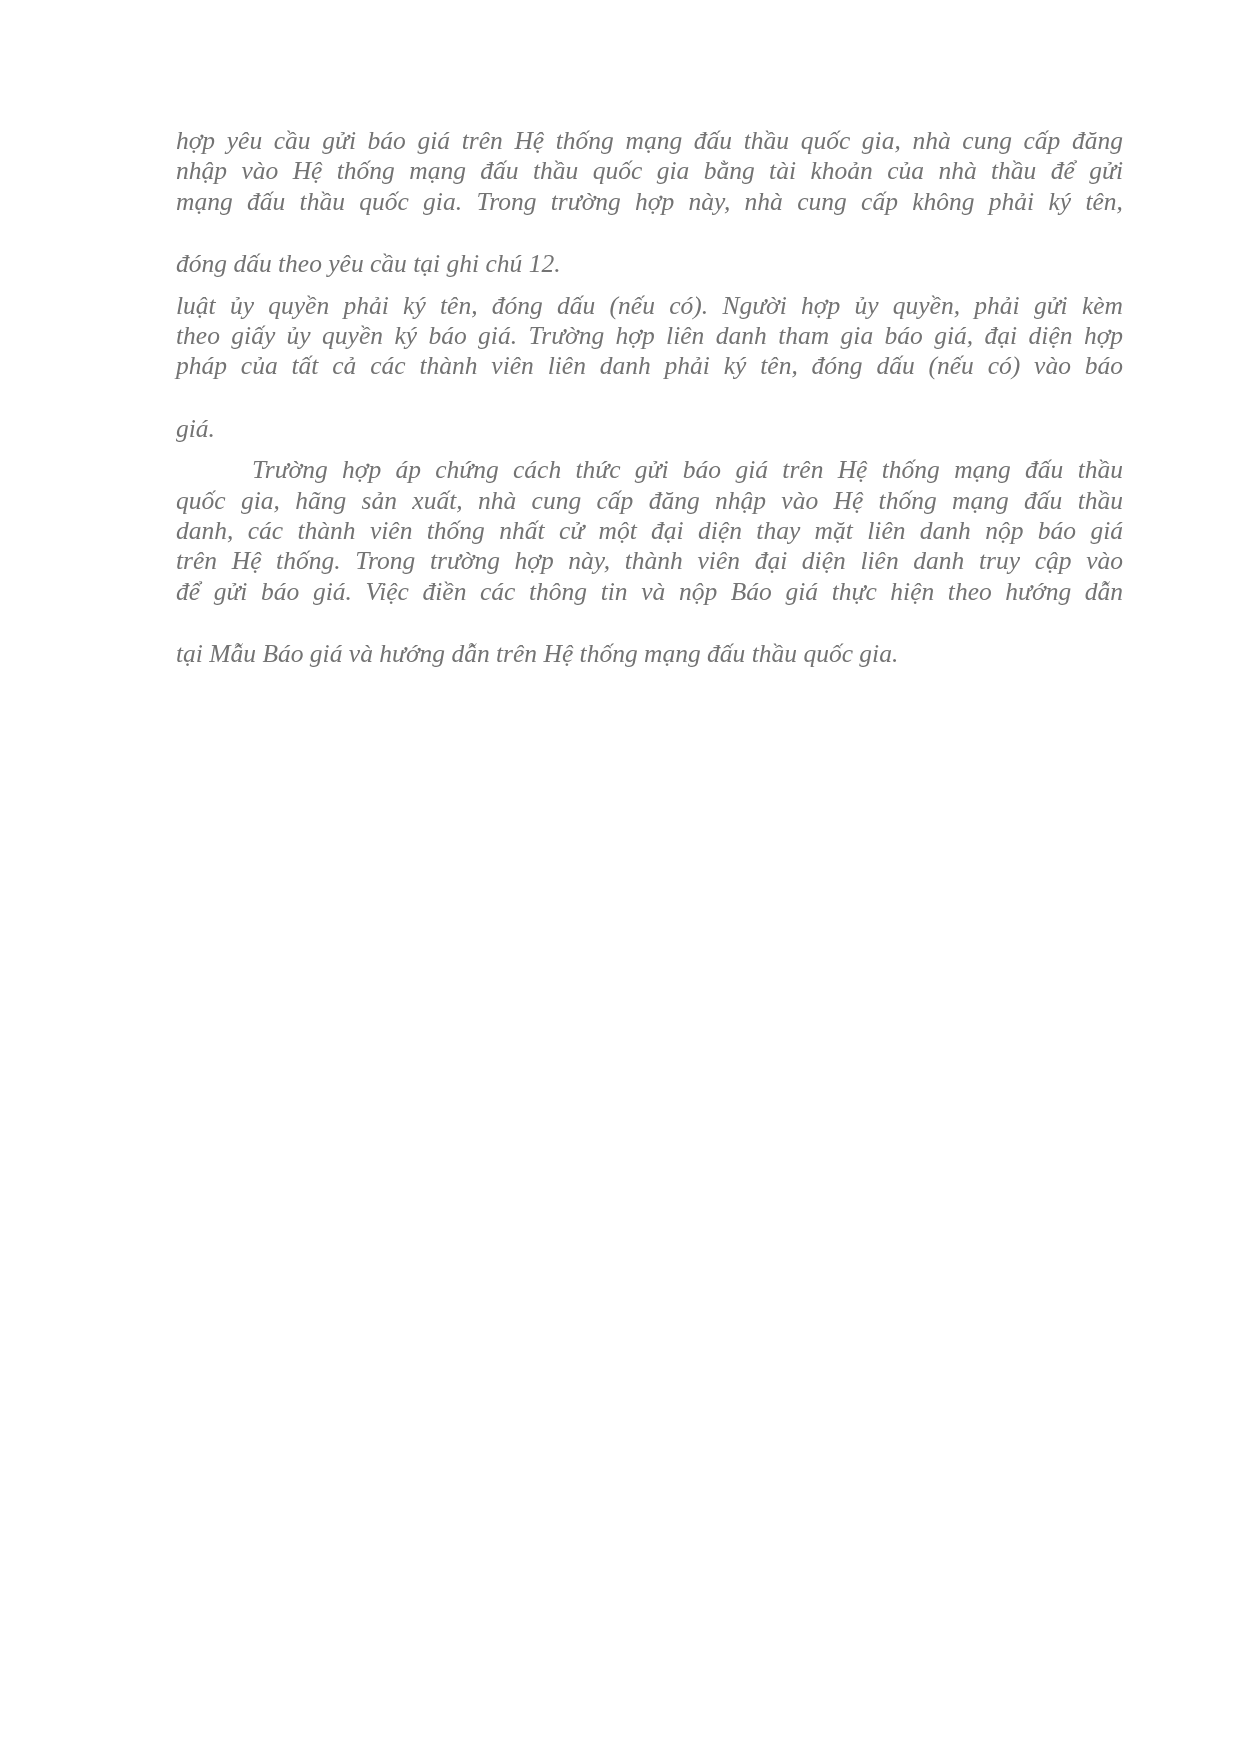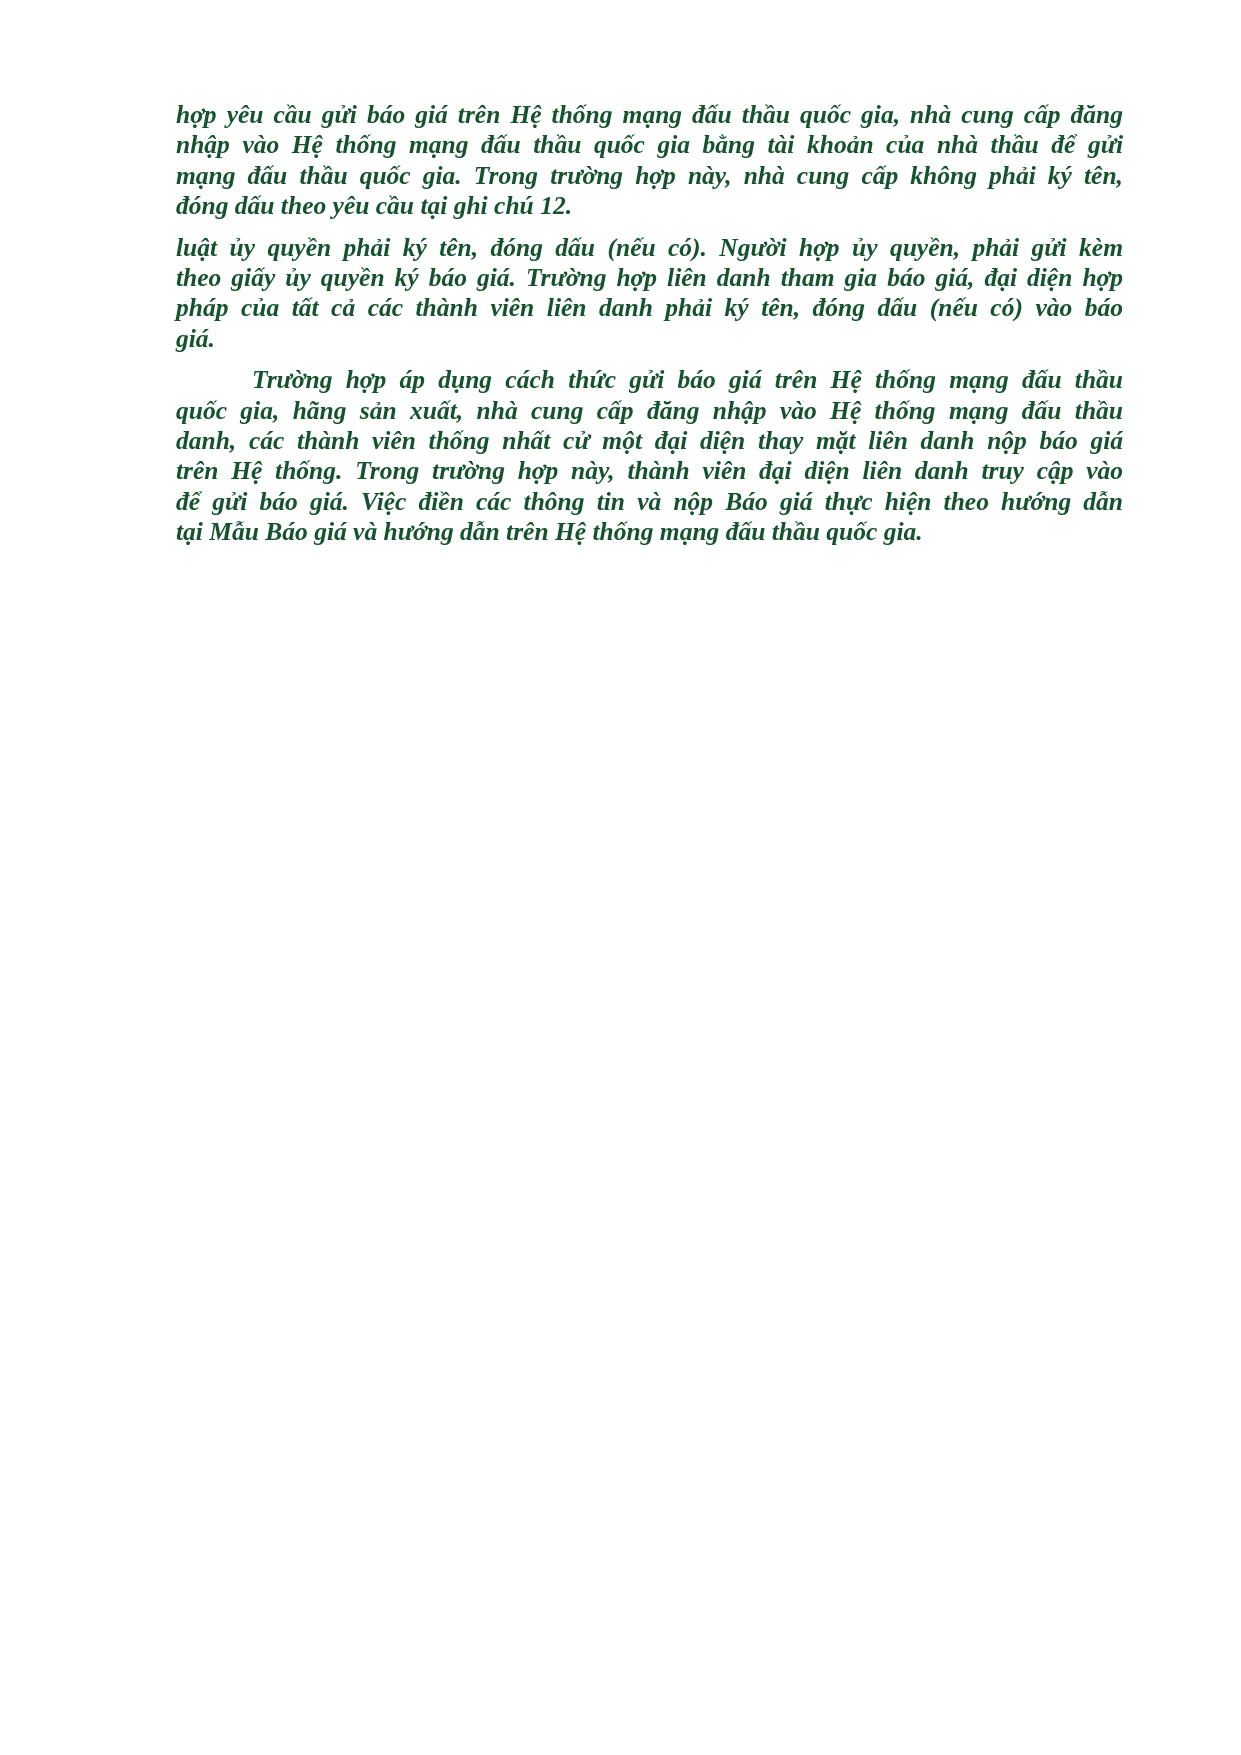--- a/index.html
+++ b/index.html
@@ -9,45 +9,45 @@
     }
     body {
       width: 1241px;
       height: 1755px;
       position: relative;
       overflow: hidden;
     }
     .page {
       position: absolute;
       left: 176px;
-      top: 100px;
+      top: 126px;
       width: 947px;
       font-family: "Liberation Serif", "DejaVu Serif", serif;
       font-style: italic;
       font-size: 25.5px;
       line-height: 30.4px;
-      color: #14532d;
-      font-weight: bold;
+      color: #737373;
     }
     .para {
       margin: 0;
       text-align: justify;
     }
     .para.gap {
       margin-top: 11px;
     }
     .line {
       display: block;
       text-align: justify;
       text-align-last: justify;
       white-space: nowrap;
       height: 30.4px;
     }
     .line.last {
       text-align-last: left;
+      margin-top: 32px;
     }
     .line.indent {
       padding-left: 76px;
     }
   </style>
 </head>
 <body>
 
 <div class="page">
 
@@ -59,21 +59,21 @@
   </div>
 
   <div class="para gap">
     <span class="line">luật ủy quyền phải ký tên, đóng dấu (nếu có). Người hợp ủy quyền, phải gửi kèm</span>
     <span class="line">theo giấy ủy quyền ký báo giá. Trường hợp liên danh tham gia báo giá, đại diện hợp</span>
     <span class="line">pháp của tất cả các thành viên liên danh phải ký tên, đóng dấu (nếu có) vào báo</span>
     <span class="line last">giá.</span>
   </div>
 
   <div class="para gap">
-    <span class="line indent">Trường hợp áp dụng cách thức gửi báo giá trên Hệ thống mạng đấu thầu</span>
+    <span class="line indent">Trường hợp áp chứng cách thức gửi báo giá trên Hệ thống mạng đấu thầu</span>
     <span class="line">quốc gia, hãng sản xuất, nhà cung cấp đăng nhập vào Hệ thống mạng đấu thầu</span>
     <span class="line">danh, các thành viên thống nhất cử một đại diện thay mặt liên danh nộp báo giá</span>
     <span class="line">trên Hệ thống. Trong trường hợp này, thành viên đại diện liên danh truy cập vào</span>
     <span class="line">để gửi báo giá. Việc điền các thông tin và nộp Báo giá thực hiện theo hướng dẫn</span>
     <span class="line last">tại Mẫu Báo giá và hướng dẫn trên Hệ thống mạng đấu thầu quốc gia.</span>
   </div>
 
 </div>
 
 </body></html>

